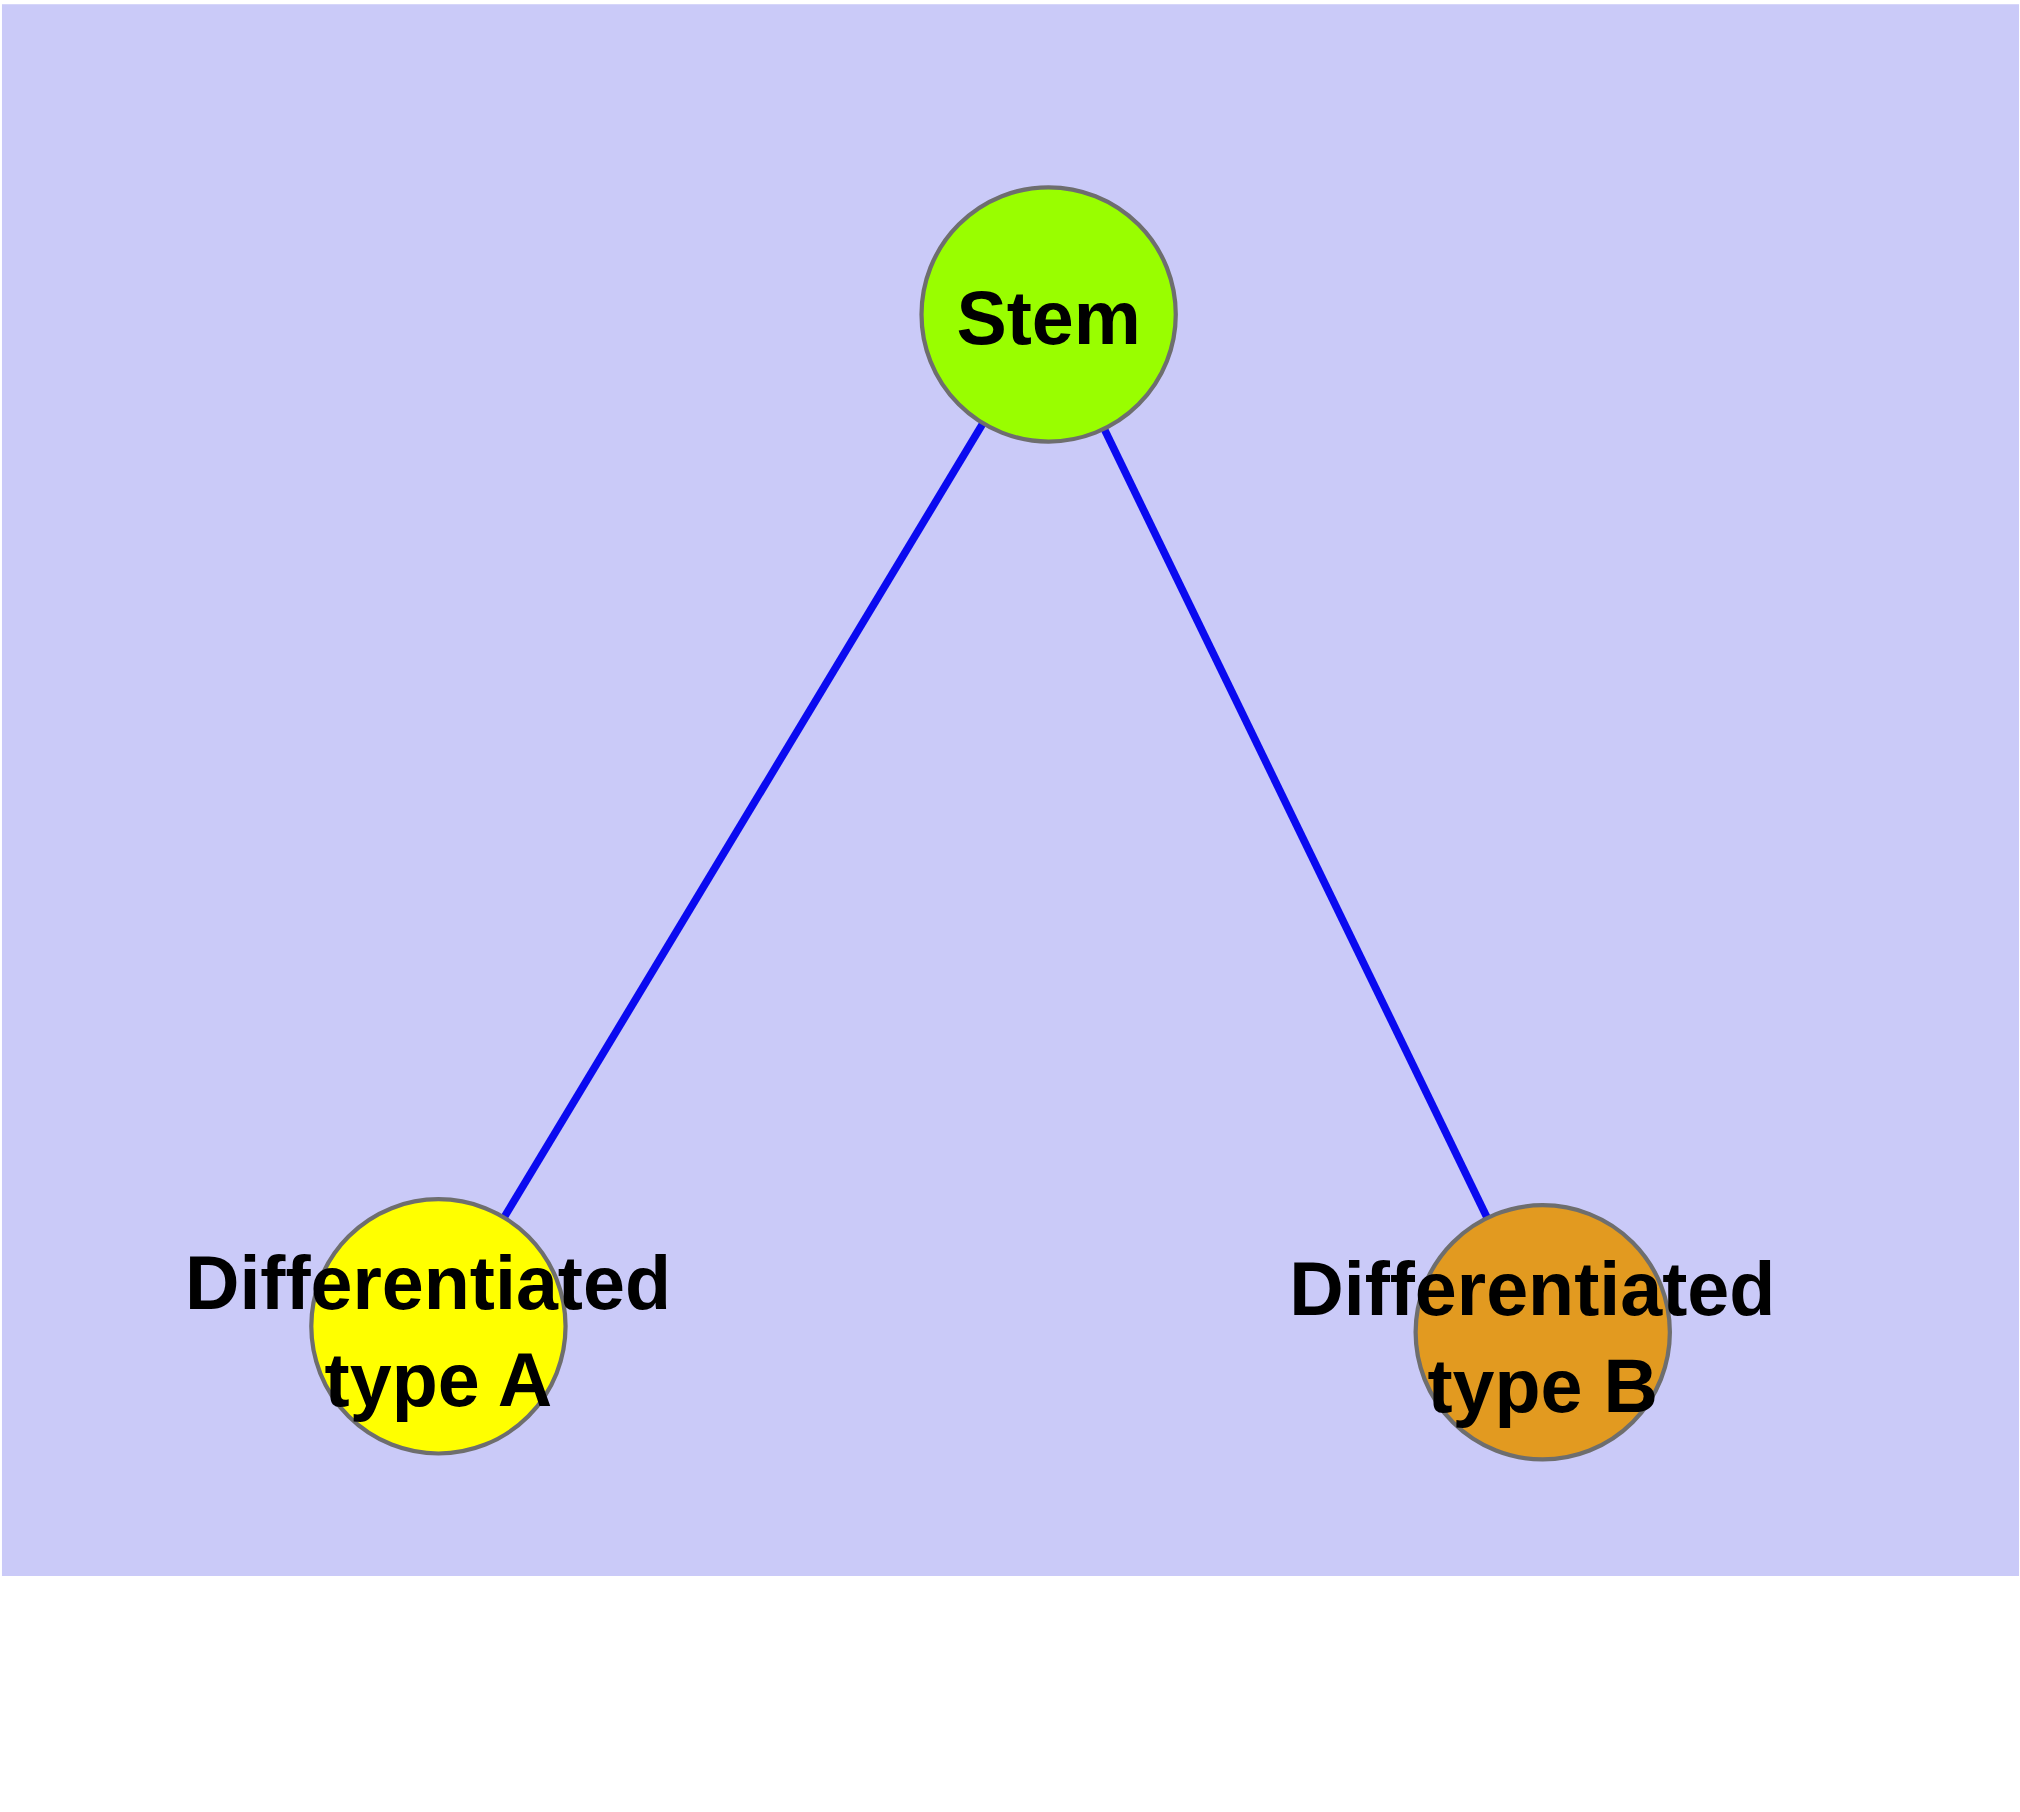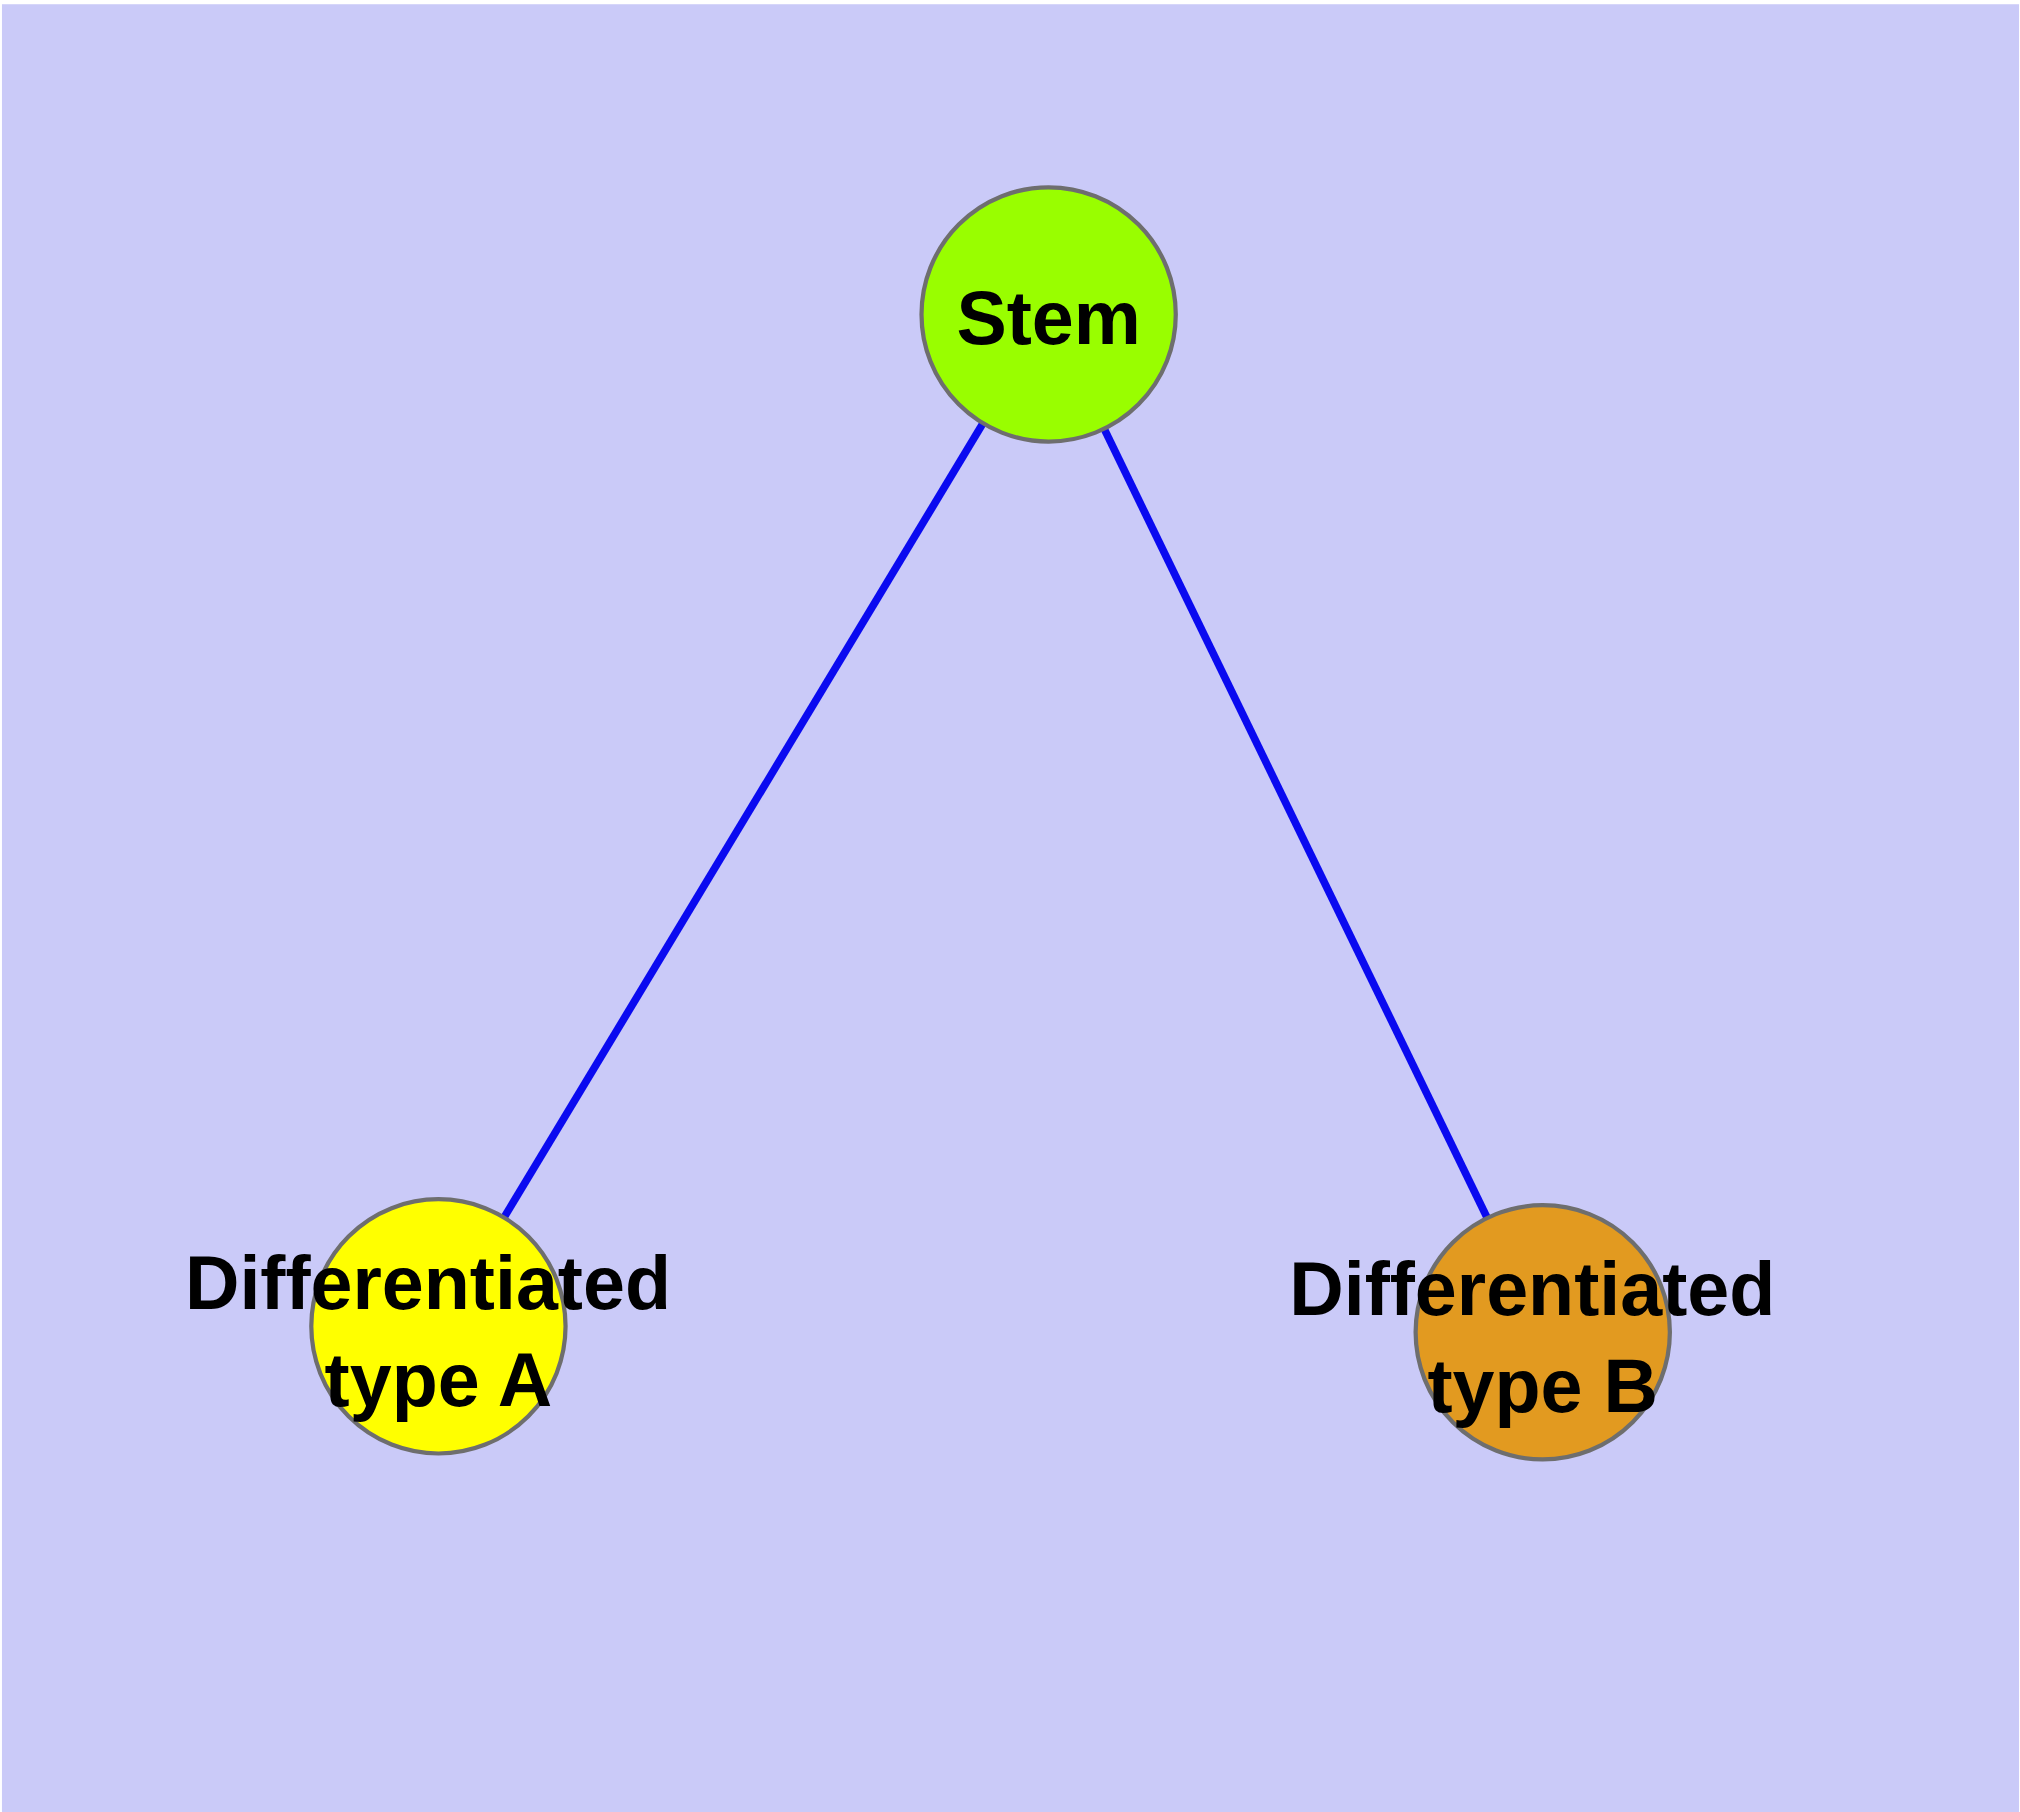--- a/index.html
+++ b/index.html
@@ -2,21 +2,21 @@
 <html style="font-size:13.6px"><head>
 <meta charset="utf-8">
 <style>
   html, body {
     margin: 0;
     padding: 0;
     background: #ffffff;
   }
   .canvas {
     width: 2021px;
-    height: 1812px;
+    height: 1576px;
     position: relative;
     overflow: hidden;
   }
   svg {
     display: block;
   }
   .node-label {
     font-family: "Liberation Sans", sans-serif;
     font-weight: bold;
     font-size: 89px;

